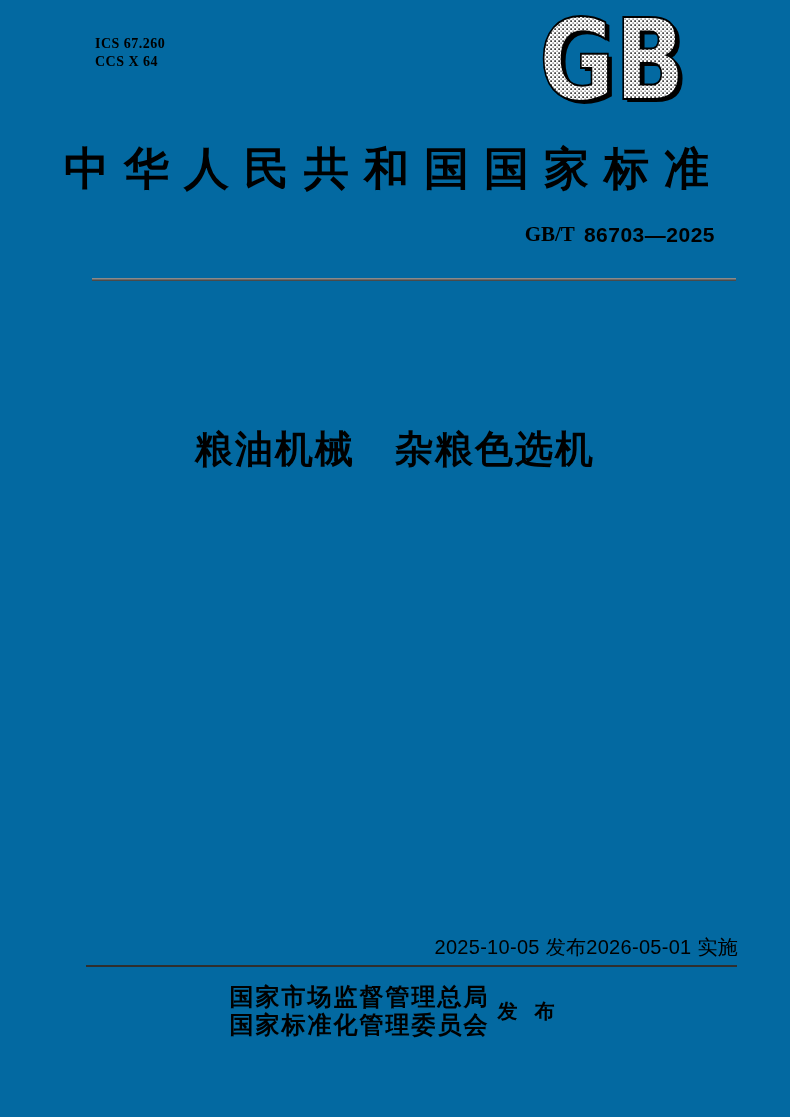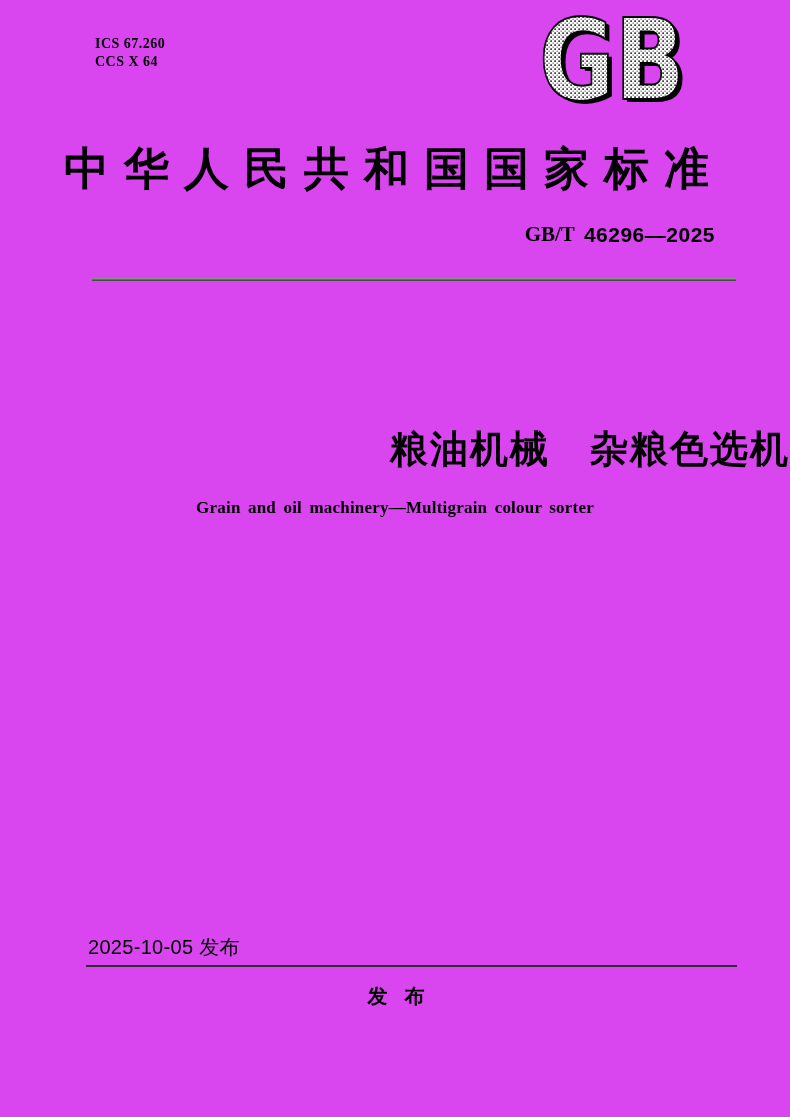--- a/index.html
+++ b/index.html
@@ -1,21 +1,21 @@
 <!DOCTYPE html>
 <html><head>
 <meta charset="utf-8">
 <style>
   html, body { margin: 0; padding: 0; background: #ffffff; }
   .page {
     position: relative;
     width: 790px;
     height: 1117px;
     margin: 0 auto;
-    background: #d946ef;
+    background: #0369a1;
     color: #111;
     overflow: hidden;
     font-family: "Liberation Serif", "DejaVu Serif", serif;
   }
 
   
   .ics-block {
     position: absolute;
     left: 95px;
     top: 35px;
@@ -75,21 +75,21 @@
     height: 3px;
     background: linear-gradient(#9a9a9a, #3a3a3a);
   }
 
   
   .doc-title-cn {
     position: absolute;
     left: 0;
     top: 424px;
     width: 100%;
-    text-align: right;
+    text-align: center;
     font-family: "Liberation Sans", "DejaVu Sans", sans-serif;
     font-weight: bold;
     font-size: 38px;
     letter-spacing: 2px;
     color: #000;
   }
   .doc-title-en {
     position: absolute;
     left: 0;
     top: 498px;
@@ -103,21 +103,21 @@
     color: #000;
   }
 
   
   .dates-row {
     position: absolute;
     left: 88px;
     right: 52px;
     top: 934px;
     display: flex;
-    justify-content: flex-start;
+    justify-content: flex-end;
     font-family: "Liberation Sans", "DejaVu Sans", sans-serif;
     font-size: 20px;
     font-weight: normal;
     letter-spacing: 0.3px;
     color: #000;
   }
 
   .rule-bottom {
     position: absolute;
     left: 86px;
@@ -177,31 +177,35 @@
       </defs>
       <text x="5" y="90" font-size="112" font-weight="bold" font-family="DejaVu Sans, sans-serif" fill="#000" textLength="146" lengthAdjust="spacingAndGlyphs">GB</text>
       <text x="1" y="87" font-size="112" font-weight="bold" font-family="DejaVu Sans, sans-serif" fill="url(#halftone)" stroke="#000" stroke-width="2" textLength="146" lengthAdjust="spacingAndGlyphs">GB</text>
     </svg>
   </div>
 
   <div class="std-title">中华人民共和国国家标准</div>
 
   <div class="std-code">
     <span class="prefix">GB/T</span>
-    <span class="number">46296—2025</span>
+    <span class="number">86703—2025</span>
   </div>
 
   <div class="rule-top"></div>
 
   <div class="doc-title-cn">粮油机械　杂粮色选机</div>
-  <div class="doc-title-en">Grain and oil machinery—Multigrain colour sorter</div>
 
   <div class="dates-row">
     <span>2025-10-05 发布</span>
+    <span>2026-05-01 实施</span>
   </div>
 
   <div class="rule-bottom"></div>
 
   <div class="issuers-row">
+    <div class="issuers">
+      <div>国家市场监督管理总局</div>
+      <div>国家标准化管理委员会</div>
+    </div>
     <div class="publish-label">发 布</div>
   </div>
 
 </div>
 
 </body></html>

